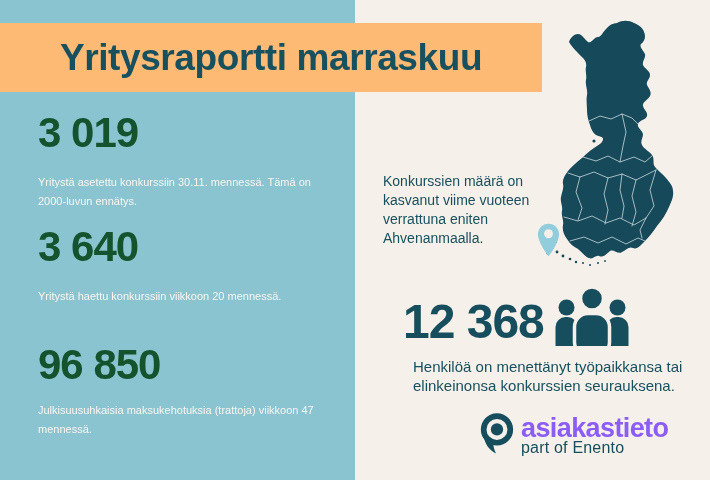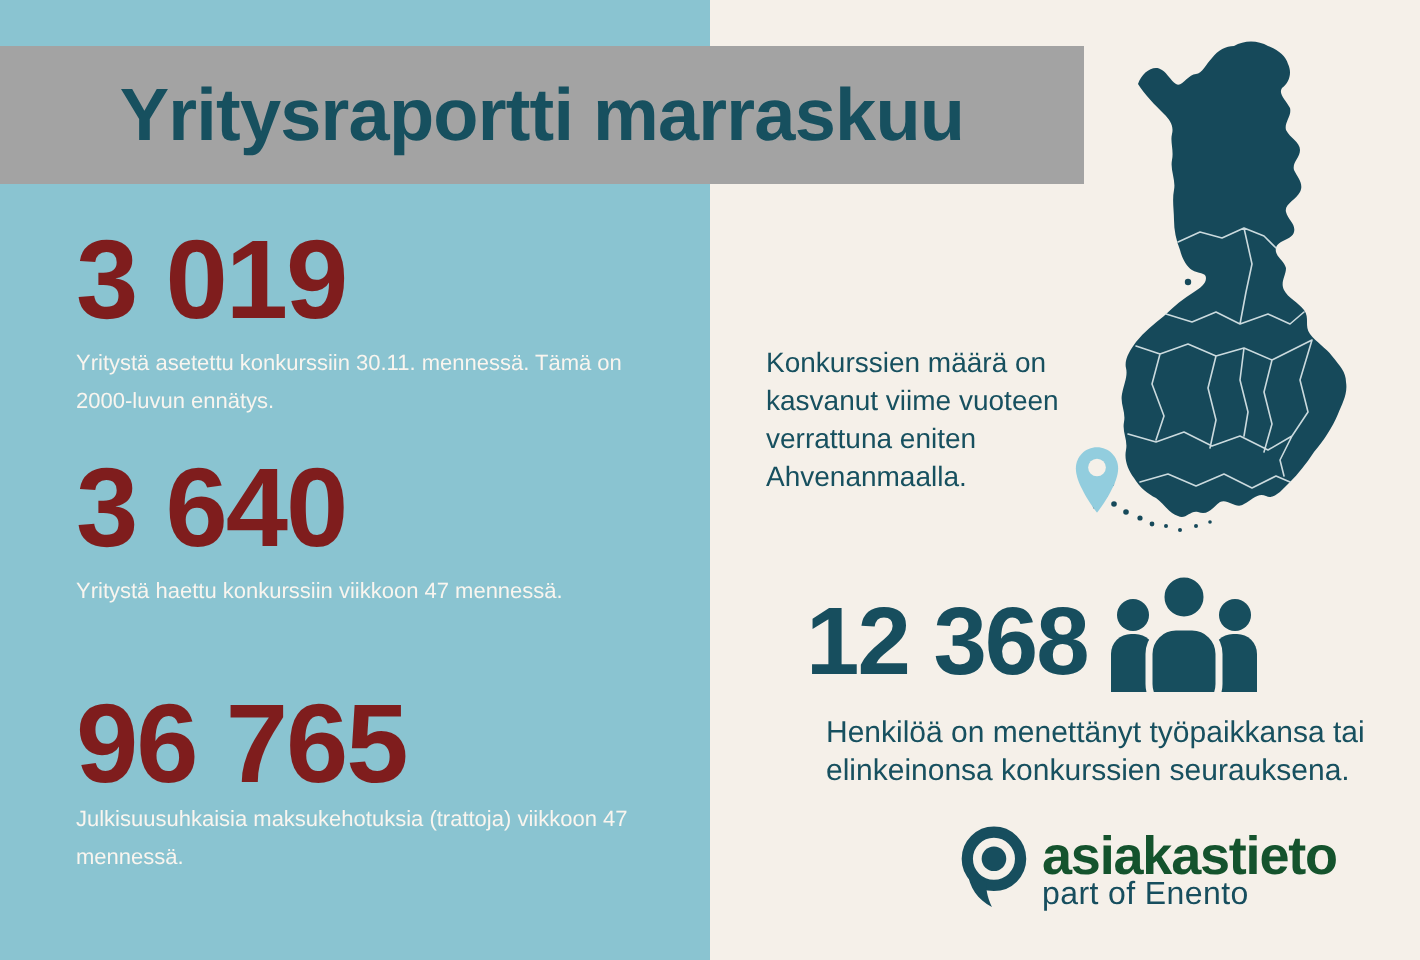--- a/index.html
+++ b/index.html
@@ -3,29 +3,29 @@
 <meta charset="utf-8">
 <style>
   html,body{margin:0;padding:0;background:#e8e8e8;}
   .stage{
     position:relative;width:710px;height:480px;overflow:hidden;
     background:#f5f0e9;font-family:"Liberation Sans",sans-serif;
     -webkit-font-smoothing:antialiased;
   }
   .left-panel{position:absolute;left:0;top:0;width:355px;height:480px;background:#8ac4d1;}
   .banner{
-    position:absolute;left:0;top:23px;width:542px;height:69px;background:#a3a3a3;
+    position:absolute;left:0;top:23px;width:542px;height:69px;background:#fdba74;
     display:flex;align-items:center;justify-content:center;
   }
   .title{
     color:#17505f;font-weight:700;font-size:37px;letter-spacing:-0.4px;white-space:nowrap;
   }
   .stat{position:absolute;left:38px;color:#174e5e;}
   .stat-number{
-    font-size:56px;font-weight:700;line-height:1;letter-spacing:-1px;color:#7f1d1d;
+    font-size:42px;font-weight:700;line-height:1;letter-spacing:-1px;color:#14532d;
   }
   .stat-caption{
     position:absolute;left:38px;width:292px;color:#f9f5ef;
     font-size:11px;line-height:19px;font-weight:400;
   }
   .n1{top:112px}.c1{top:173px}
   .n2{top:226px}.c2{top:287px}
   .n3{top:344px}.c3{top:401px}
 
   .map-note{
@@ -41,44 +41,44 @@
     color:#17505f;font-size:15px;line-height:19px;margin-left:30px;
   }
   .people-icon{position:absolute;left:554px;top:286px;width:76px;height:60px;}
   .finland-map{position:absolute;left:542px;top:20px;width:166px;height:252px;}
   .pin{position:absolute;left:536px;top:222px;width:25px;height:36px;}
 
   .logo{position:absolute;left:479px;top:413px;display:flex;align-items:flex-start;}
   .logo-mark{width:38px;height:41px;flex:0 0 auto;}
   .logo-text{margin-left:4px;padding-top:2px;display:flex;flex-direction:column;}
   .logo-word{
-    color:#14532d;font-size:27px;font-weight:700;letter-spacing:-0.6px;line-height:26px;
+    color:#8b5cf6;font-size:27px;font-weight:700;letter-spacing:-0.6px;line-height:26px;
   }
   .logo-tag{
     color:#174e5e;font-size:16px;font-weight:400;letter-spacing:0.2px;line-height:11px;margin-top:1px;
   }
 </style>
 </head>
 <body>
 
 <div class="stage">
 
   <div class="left-panel"></div>
 
   <div class="banner">
     <div class="title">Yritysraportti marraskuu</div>
   </div>
 
   <div class="stat n1 stat-number">3 019</div>
   <div class="stat-caption c1">Yritystä asetettu konkurssiin 30.11. mennessä. Tämä on 2000-luvun ennätys.</div>
 
   <div class="stat n2 stat-number">3 640</div>
-  <div class="stat-caption c2">Yritystä haettu konkurssiin viikkoon 47 mennessä.</div>
+  <div class="stat-caption c2">Yritystä haettu konkurssiin viikkoon 20 mennessä.</div>
 
-  <div class="stat n3 stat-number">96 765</div>
+  <div class="stat n3 stat-number">96 850</div>
   <div class="stat-caption c3">Julkisuusuhkaisia maksukehotuksia (trattoja) viikkoon 47 mennessä.</div>
 
   <div class="map-note">Konkurssien määrä on kasvanut viime vuoteen verrattuna eniten Ahvenanmaalla.</div>
 
   <svg class="finland-map" viewBox="0 0 166 252" xmlns="http://www.w3.org/2000/svg">
     <path fill="#16495a" stroke-linejoin="round" d="M27,22 C29,16 35,12 39,15 C42,17 43,20 46,22 C49,24 52,17 56,17 C59,17 61,12 64,9 C67,5 71,3 75,3 C80,0 87,0 92,3 C97,5 101,8 102,12 C104,16 103,21 99,24 C97,27 101,30 103,34 C104,38 100,41 101,45 C103,49 108,51 108,55 C108,59 104,61 105,65 C107,69 110,72 108,76 C106,80 100,82 101,86 C102,90 106,92 105,96 C104,100 97,100 96,104 C95,108 100,110 101,114 C101,118 98,121 100,125 C102,129 107,131 110,135 C113,139 110,143 113,147 C116,151 121,154 124,158 C128,163 131,166 131,171 C132,177 129,182 127,187 C124,194 120,200 115,206 C111,212 107,217 103,221 C99,225 95,230 91,228 C87,226 84,230 80,232 C76,235 72,229 68,231 C64,234 62,238 57,236 C53,235 51,240 47,238 C43,237 40,232 36,229 C32,227 28,224 25,219 C22,215 20,210 21,205 C22,200 19,196 20,191 C21,186 18,182 19,177 C20,172 22,168 21,164 C20,160 23,155 26,151 C30,146 35,142 40,138 C45,133 50,129 55,126 C58,124 61,122 61,119 C61,116 57,117 54,115 C51,113 49,109 48,105 C46,100 45,95 45,90 C45,85 44,80 45,75 C46,70 43,65 44,60 C45,55 43,51 44,47 C45,43 43,40 40,37 C36,33 30,27 27,22 Z"></path>
 
     <g fill="#16495a">
       <circle cx="10" cy="227" r="2"></circle>
         <circle cx="6" cy="233" r="1.6"></circle>

